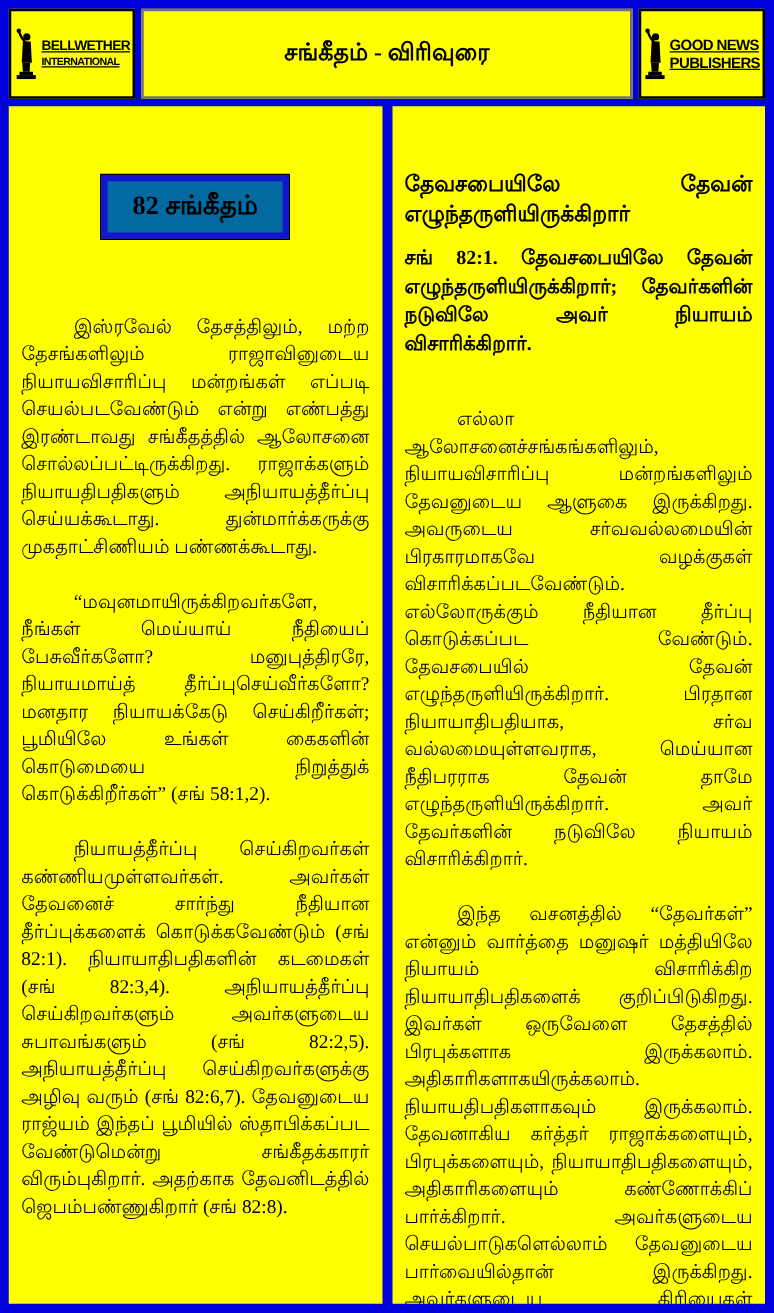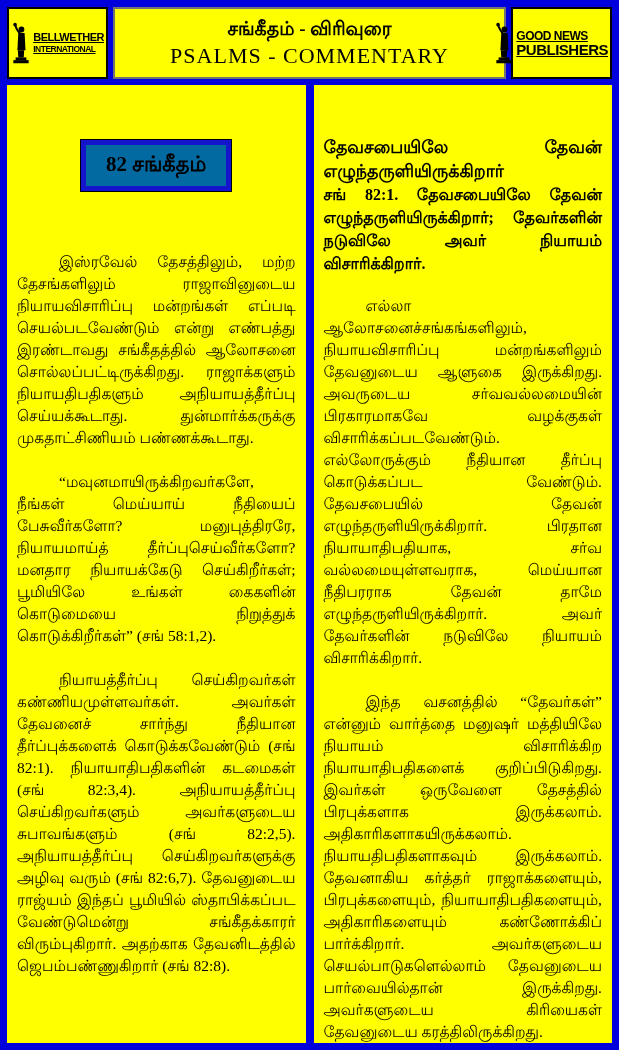--- a/index.html
+++ b/index.html
@@ -25,44 +25,44 @@
   .title-tamil { font-weight: bold; font-size: 19px; line-height: 26px; }
   .title-english { font-size: 22px; letter-spacing: 1px; line-height: 28px; }
   .logo-text { display: flex; flex-direction: column; align-items: flex-start; }
   .logo-line1, .logo-line2 {
     font-family: "Liberation Sans", sans-serif; font-weight: bold;
     text-decoration: underline; letter-spacing: -0.5px; white-space: nowrap;
   }
   .logo-left .logo-line1 { font-size: 11px; line-height: 13px; }
   .logo-left .logo-line2 { font-size: 8.5px; line-height: 11px; }
   .logo-right .logo-line1 { font-size: 12px; line-height: 14px; }
-  .logo-right .logo-line2 { font-size: 15px; line-height: 14px; }
+  .logo-right .logo-line2 { font-size: 12px; line-height: 14px; }
   .statue { flex: 0 0 auto; }
   
   .content { display: flex; height: 958px; margin-top: 6px; }
   .col { flex: 1; background: #FFFF00; padding: 0 10px; overflow: hidden; }
   .col-left  { margin-right: 4px; }
   .col-right { margin-left: 4px; }
   .psalm-box-wrap { text-align: center; margin: 55px 0 60px; }
   .psalm-box {
     display: inline-block; background: #0369a1;
     border: 5px solid #1414CC; box-shadow: 0 0 0 1px #000;
     padding: 7px 20px; font-weight: bold; font-size: 21px;
   }
   p.body-para {
     margin: 0 0 22px; text-align: justify; text-indent: 42px;
     font-size: 15.5px; line-height: 22px;
   }
   .r-heading {
     font-weight: bold; font-size: 17.5px; line-height: 24px;
-    text-align: justify; margin: 50px 0 0;
+    text-align: justify; margin: 50px 0 12px;
   }
   .r-heading-ref { font-weight: bold; font-size: 17.5px; line-height: 24px; margin: 0 0 30px; }
   p.r-verse {
-    font-weight: bold; text-indent: 0; margin: 0 0 20px;
+    font-weight: bold; text-indent: 0; margin: 0 0 38px;
     text-align: justify; font-size: 16px; line-height: 23px;
   }
 </style>
 </head>
 <body>
 
 <div class="header">
 
   <div class="logo-box logo-left">
     <svg class="statue" width="18" height="44" viewBox="0 0 20 46" aria-hidden="true">
@@ -77,21 +77,20 @@
       </g>
     </svg>
     <div class="logo-text">
       <span class="logo-line1">BELLWETHER</span>
       <span class="logo-line2">INTERNATIONAL</span>
     </div>
   </div>
 
   <div class="title-box">
     <div class="title-tamil">சங்கீதம் - விரிவுரை</div>
-    <div class="title-english">PSALMS - COMMENTARY</div>
   </div>
 
   <div class="logo-box logo-right">
     <svg class="statue" width="18" height="44" viewBox="0 0 20 46" aria-hidden="true">
       <g fill="#000">
         <circle cx="10.5" cy="8" r="3.2"></circle>
         <path d="M10 12 C 8 10, 5.5 6.5, 4.5 2.5 L 2.5 3.5 C 4 8, 6.5 12, 9 14 Z"></path>
         <circle cx="3.4" cy="2.6" r="2"></circle>
         <path d="M7 12 L14 12 L15 31 L6 31 Z"></path>
         <path d="M6.5 31 L13.5 31 L13 39 L7 39 Z"></path>

